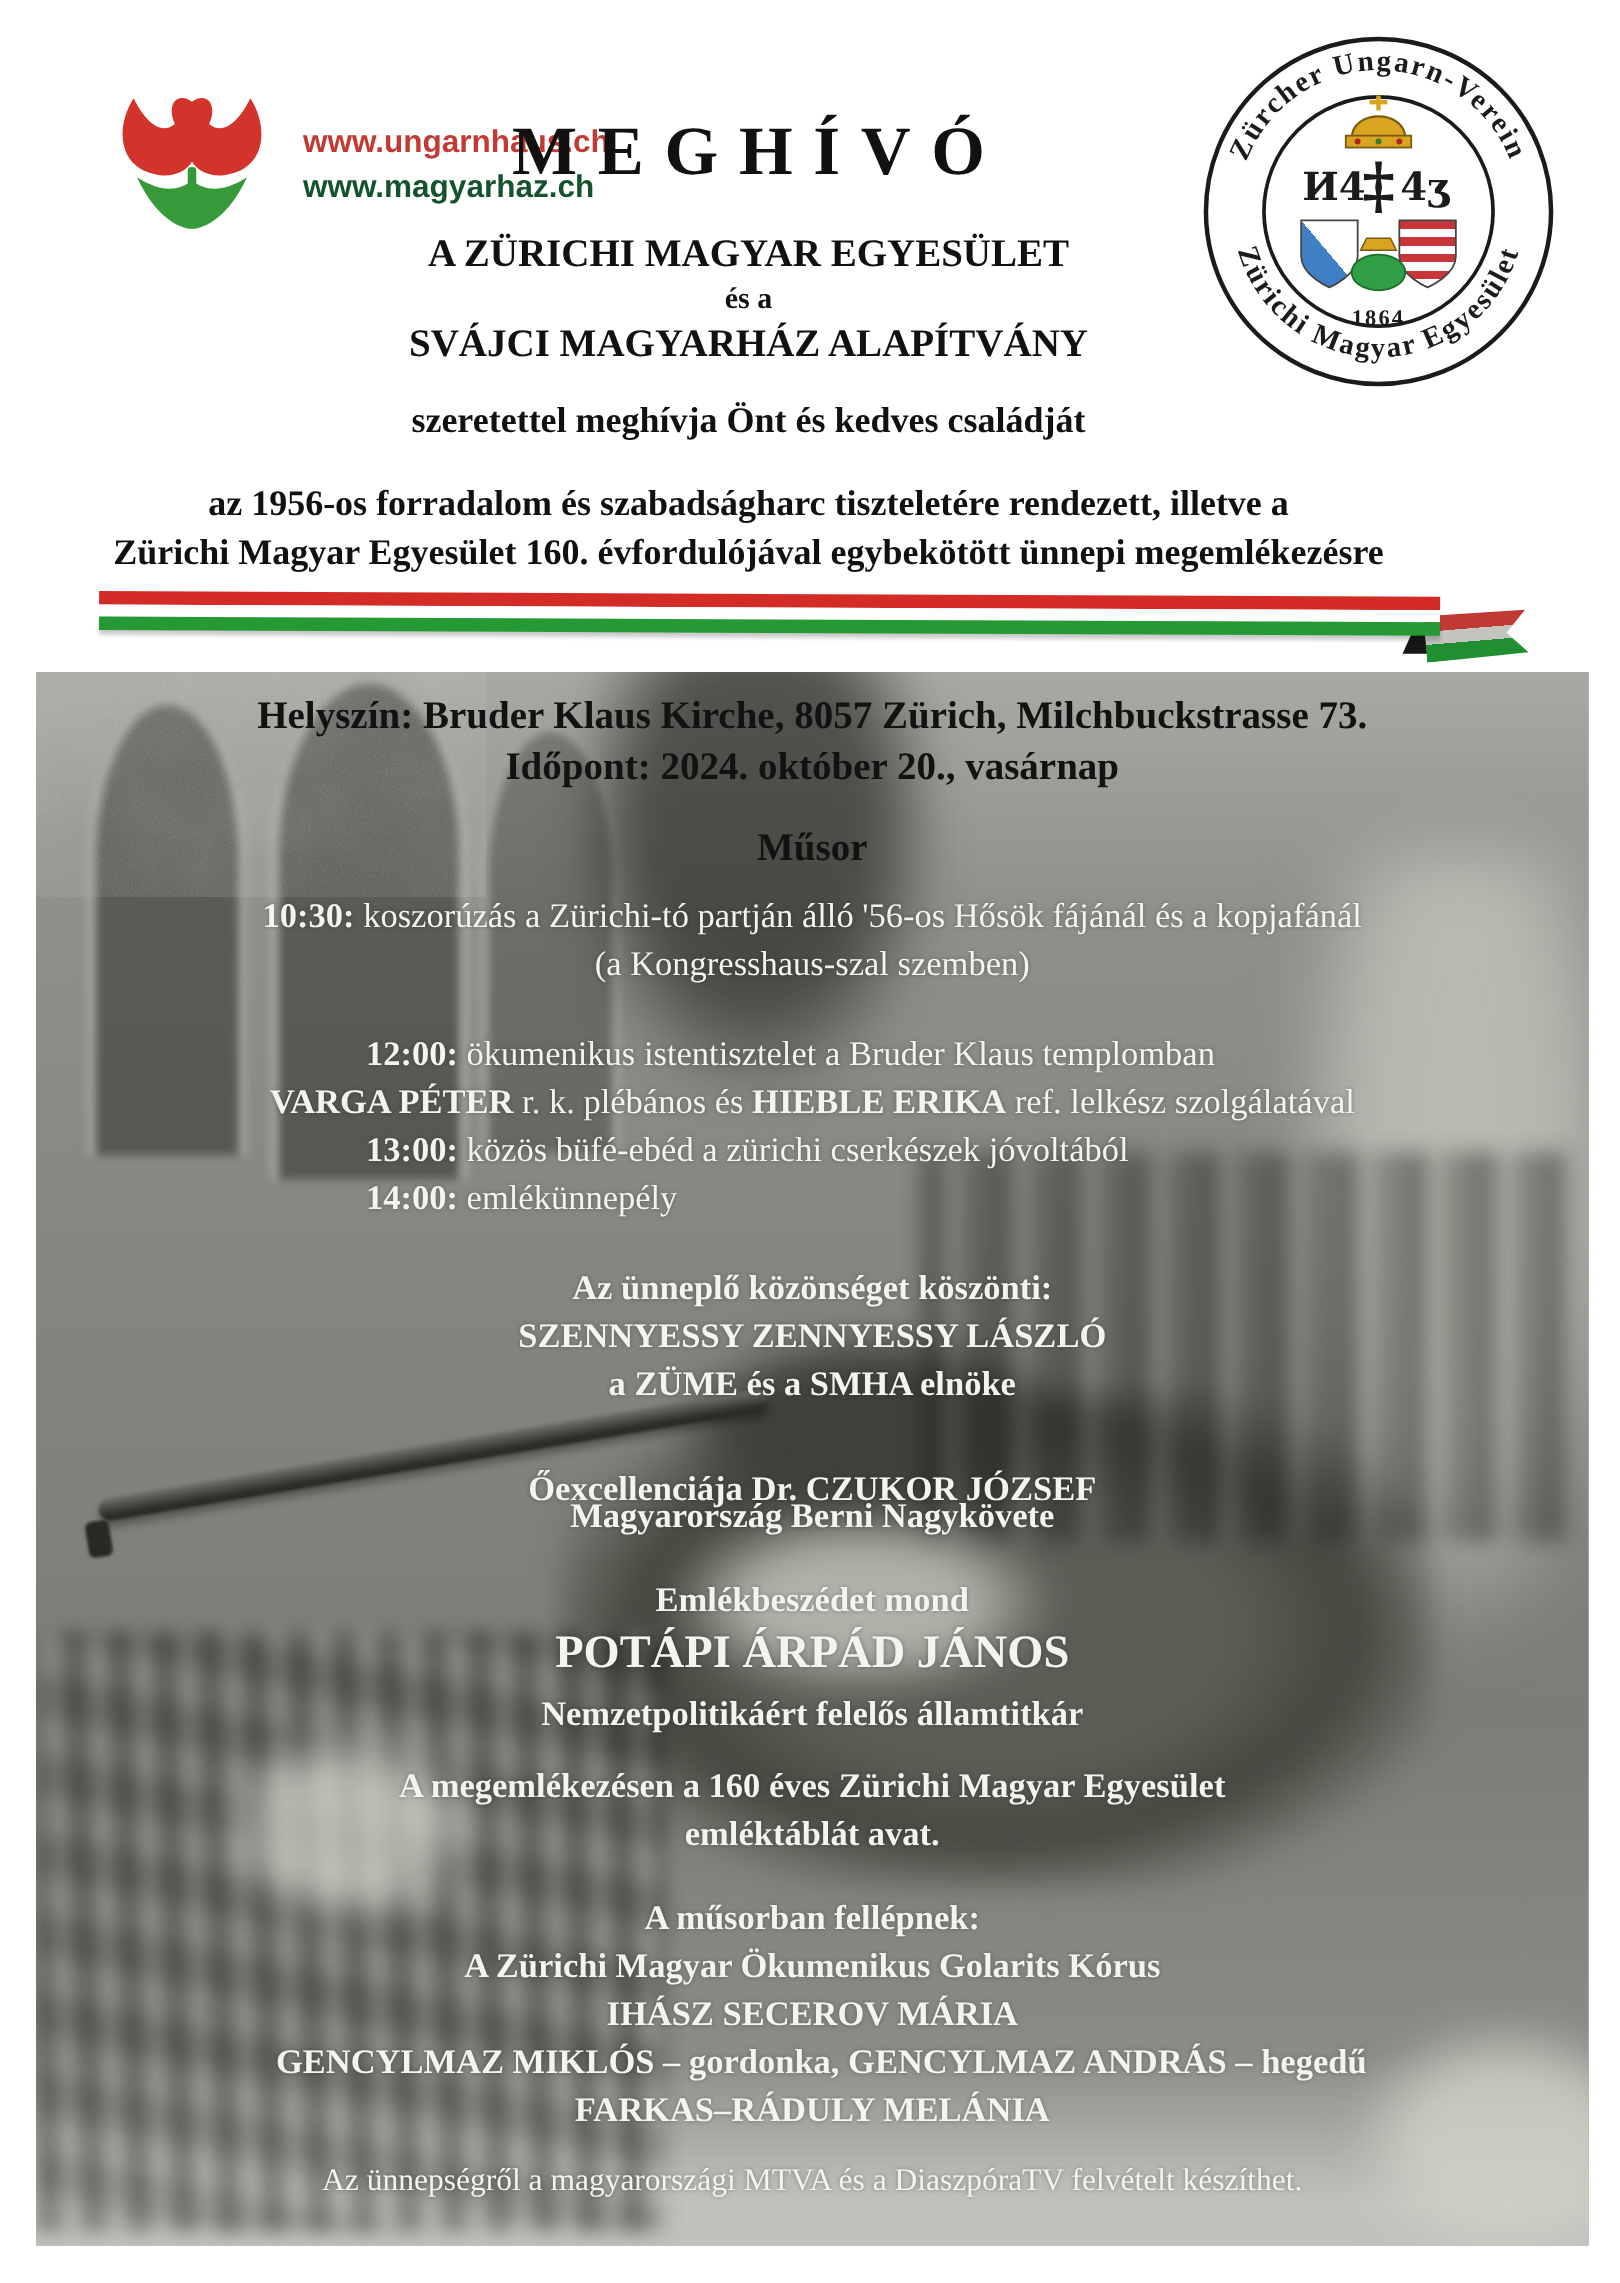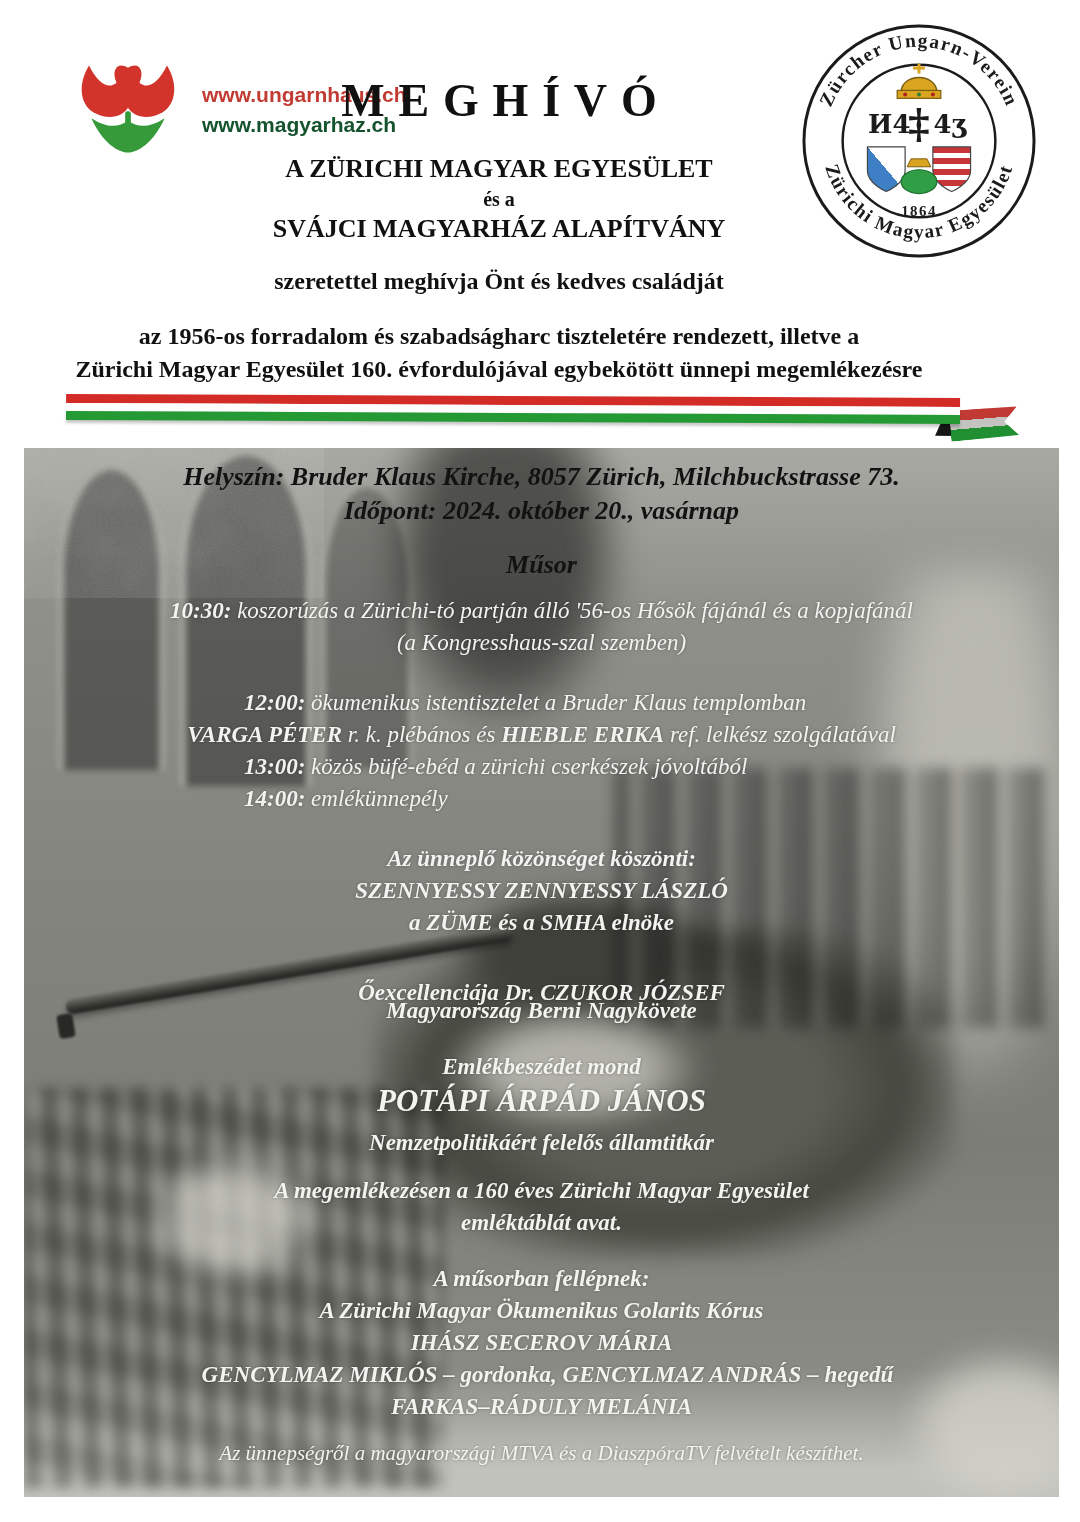--- a/index.html
+++ b/index.html
@@ -66,21 +66,21 @@
                     repeating-linear-gradient(12deg,rgba(200,200,192,.22) 0 26px,rgba(40,40,36,.25) 26px 52px);}
   .spot1{left:120px;top:700px;width:180px;height:140px;background:radial-gradient(ellipse,rgba(215,215,207,.7) 0 40%,rgba(215,215,207,0) 72%);filter:blur(10px);}
   .spot2{left:420px;top:560px;width:260px;height:120px;background:radial-gradient(ellipse,rgba(206,206,198,.75) 0 40%,rgba(206,206,198,0) 72%);filter:blur(12px);}
   .spot3{left:880px;top:900px;width:200px;height:160px;background:radial-gradient(ellipse,rgba(210,210,202,.8) 0 42%,rgba(210,210,202,0) 75%);filter:blur(12px);}
   .blotch{position:absolute;inset:0;mix-blend-mode:soft-light;opacity:.55;}
   .grain{position:absolute;inset:0;opacity:.2;}
 
   
   .ptext{position:absolute;inset:0;z-index:5;}
   .pl{position:absolute;left:0;right:0;text-align:center;color:#f3f3f0;font-weight:bold;font-size:23px;line-height:30px;
-      text-shadow:0 0 3px rgba(20,20,20,.35);font-style:italic;}
+      text-shadow:0 0 3px rgba(20,20,20,.35);}
   .pl.black{color:#121212;font-size:26px;text-shadow:none;}
   .pl.indent{left:220px;right:auto;text-align:left;}
   .loc{top:14px;} .dt{top:48px;} .musor{top:102px;font-size:25px;}
   .p1030{top:148px;font-weight:normal;} .p1030 b{font-weight:bold;}
   .pkon{top:180px;font-weight:normal;}
   .p1200{top:240px;font-weight:normal;} .pvarga{top:272px;font-weight:normal;}
   .p1300{top:304px;font-weight:normal;} .p1400{top:336px;font-weight:normal;}
   .pl b{font-weight:bold;}
   .greet1{top:396px;} .greet2{top:428px;} .greet3{top:460px;}
   .amb1{top:516px;margin-top:14px;} .amb2{top:548px;}

